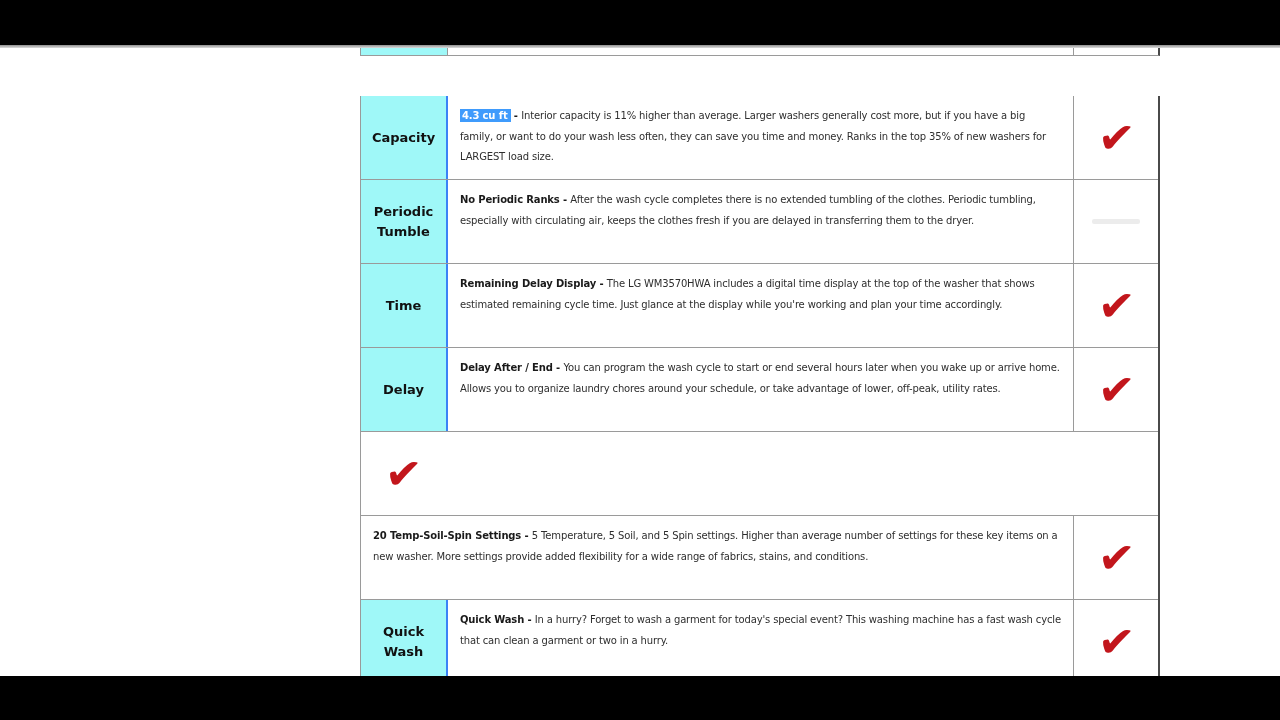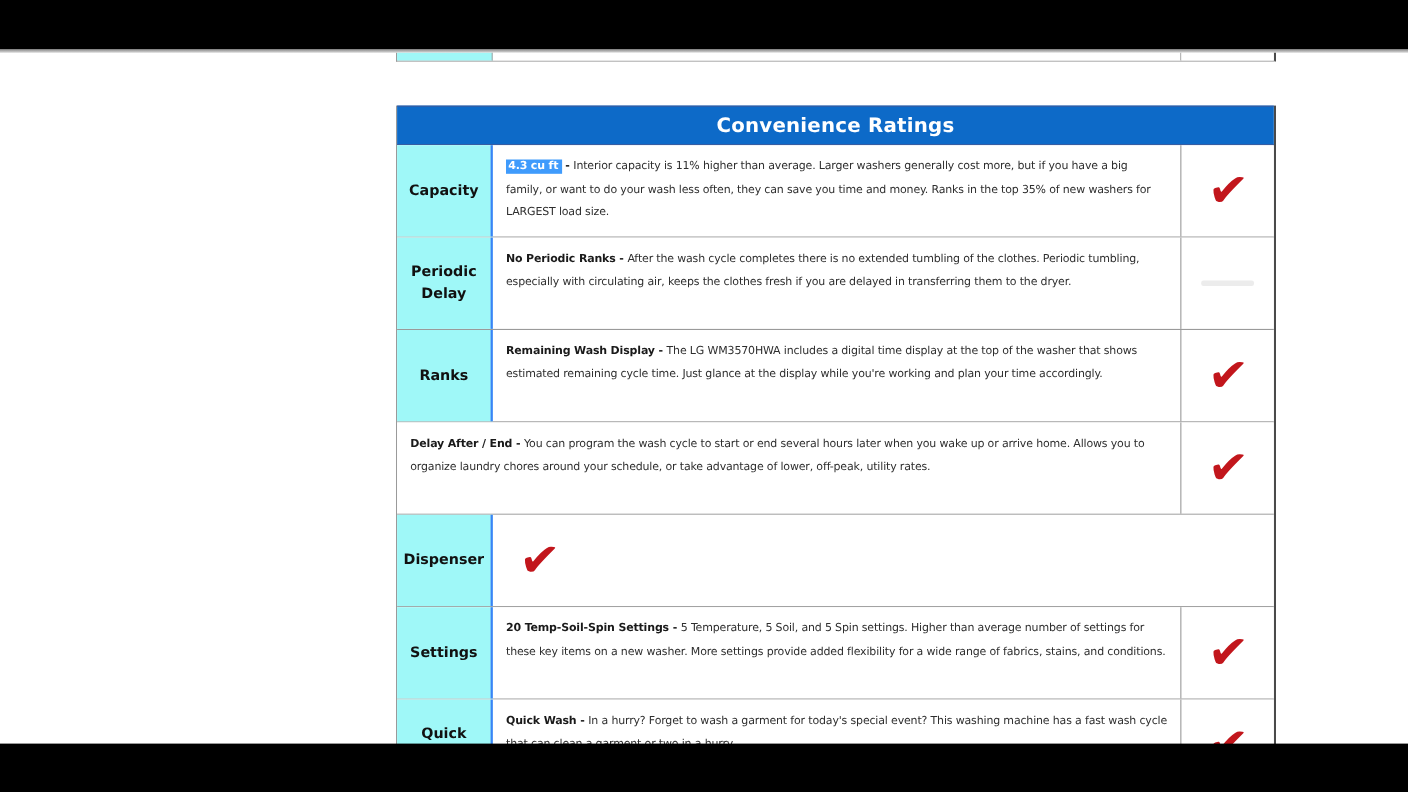--- a/index.html
+++ b/index.html
@@ -75,72 +75,68 @@
   <div class="letterbox top"></div>
   <div class="page-edge-line"></div>
 
   <div class="partial-row">
     <div class="p-label"></div>
     <div class="p-body"></div>
     <div class="p-check"></div>
   </div>
 
   <div class="ratings-table">
-    <div class="table-header">
-      <span class="title">Convenience Ratings</span>
-    </div>
     <div>
   <div class="t-row">
     <div class="cell-label">Capacity</div>
     <div class="cell-body">
       <b class="lead hl">4.3 cu ft</b><b class="sep"> - </b><span class="body-text">Interior capacity is 11% higher than average. Larger washers generally cost more, but if you have a big family, or want to do your wash less often, they can save you time and money. Ranks in the top 35% of new washers for LARGEST load size.</span>
     </div>
     <div class="cell-check">
       <span class="check-glyph">✔</span>
     </div>
   </div>
 
   <div class="t-row">
-    <div class="cell-label">Periodic Delay</div>
+    <div class="cell-label">Periodic Tumble</div>
     <div class="cell-body">
       <b class="lead">No Periodic Ranks</b><b class="sep"> - </b><span class="body-text">After the wash cycle completes there is no extended tumbling of the clothes. Periodic tumbling, especially with circulating air, keeps the clothes fresh if you are delayed in transferring them to the dryer.</span>
     </div>
     <div class="cell-check">
       <span class="check-glyph faint"></span>
     </div>
   </div>
 
   <div class="t-row">
-    <div class="cell-label">Ranks</div>
+    <div class="cell-label">Time</div>
     <div class="cell-body">
-      <b class="lead">Remaining Wash Display</b><b class="sep"> - </b><span class="body-text">The LG WM3570HWA includes a digital time display at the top of the washer that shows estimated remaining cycle time. Just glance at the display while you're working and plan your time accordingly.</span>
+      <b class="lead">Remaining Delay Display</b><b class="sep"> - </b><span class="body-text">The LG WM3570HWA includes a digital time display at the top of the washer that shows estimated remaining cycle time. Just glance at the display while you're working and plan your time accordingly.</span>
     </div>
     <div class="cell-check">
       <span class="check-glyph">✔</span>
     </div>
   </div>
 
   <div class="t-row">
+    <div class="cell-label">Delay</div>
     <div class="cell-body">
       <b class="lead">Delay After / End</b><b class="sep"> - </b><span class="body-text">You can program the wash cycle to start or end several hours later when you wake up or arrive home. Allows you to organize laundry chores around your schedule, or take advantage of lower, off-peak, utility rates.</span>
     </div>
     <div class="cell-check">
       <span class="check-glyph">✔</span>
     </div>
   </div>
 
   <div class="t-row">
-    <div class="cell-label">Dispenser</div>
     <div class="cell-check">
       <span class="check-glyph">✔</span>
     </div>
   </div>
 
   <div class="t-row">
-    <div class="cell-label">Settings</div>
     <div class="cell-body">
       <b class="lead">20 Temp-Soil-Spin Settings</b><b class="sep"> - </b><span class="body-text">5 Temperature, 5 Soil, and 5 Spin settings. Higher than average number of settings for these key items on a new washer. More settings provide added flexibility for a wide range of fabrics, stains, and conditions.</span>
     </div>
     <div class="cell-check">
       <span class="check-glyph">✔</span>
     </div>
   </div>
 
   <div class="t-row">
     <div class="cell-label">Quick Wash</div>

